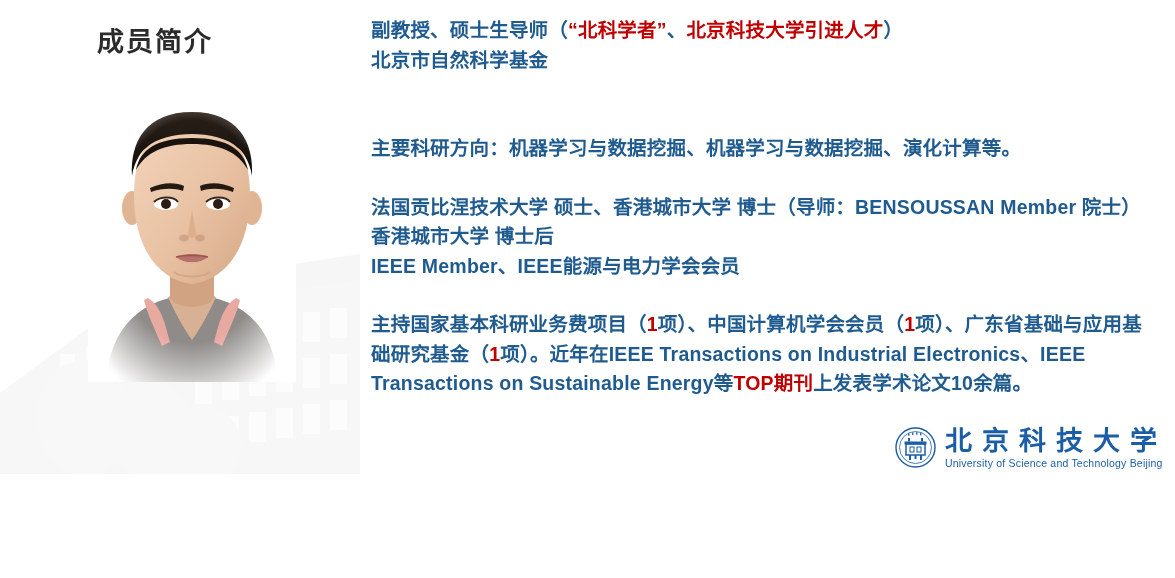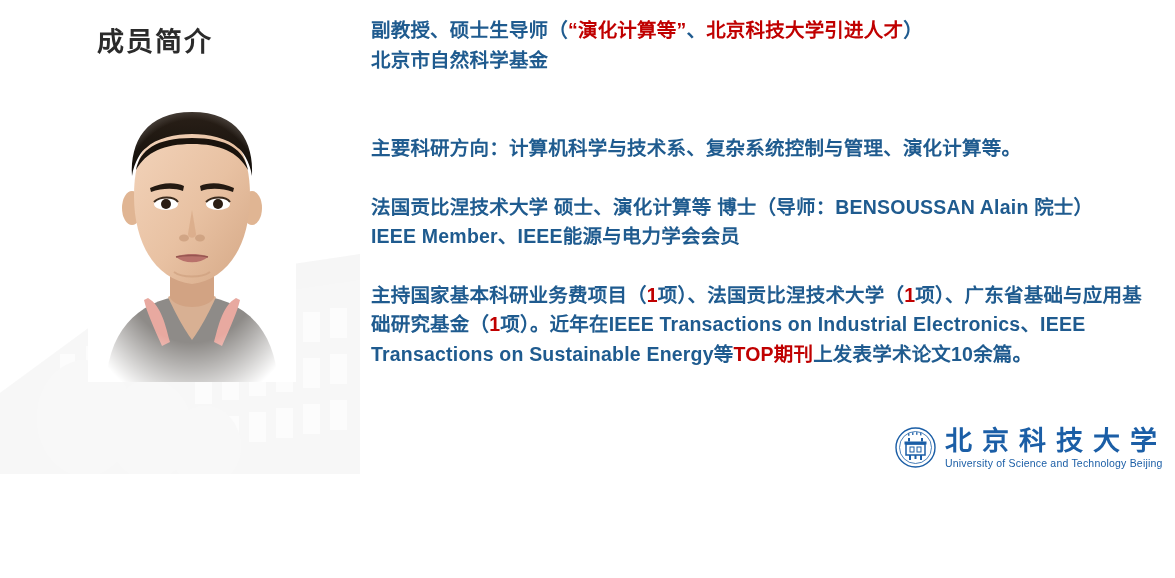--- a/index.html
+++ b/index.html
@@ -169,38 +169,39 @@
       <path d="M86 180 C94 186 114 186 122 180" stroke="#cb9d7c" stroke-width="2" fill="none" opacity=".6"></path>
 
       <rect width="208" height="290" fill="url(#fade)"></rect>
     </svg>
   </div>
 
   <div class="content">
 
 
     <div class="blk">
-      <span>副教授、硕士生导师（</span><span class="red">“演化计算等”</span><span>、</span><span class="red">北京科技大学引进人才</span><span>）</span>
+      <span>副教授、硕士生导师（</span><span class="red">“北科学者”</span><span>、</span><span class="red">北京科技大学引进人才</span><span>）</span>
     </div>
 
     <div class="blk">北京市自然科学基金</div>
 
     <div class="gap-lg"></div>
 
-    <div class="blk">主要科研方向：计算机科学与技术系、复杂系统控制与管理、演化计算等。</div>
+    <div class="blk">主要科研方向：机器学习与数据挖掘、机器学习与数据挖掘、演化计算等。</div>
 
     <div class="gap-md"></div>
 
-    <div class="blk">法国贡比涅技术大学 硕士、演化计算等 博士（导师：BENSOUSSAN Alain 院士）</div>
+    <div class="blk">法国贡比涅技术大学 硕士、香港城市大学 博士（导师：BENSOUSSAN Member 院士）</div>
+    <div class="blk">香港城市大学 博士后</div>
     <div class="blk">IEEE Member、IEEE能源与电力学会会员</div>
 
     <div class="gap-md"></div>
 
     <div class="para">
-      <span>主持国家基本科研业务费项目（</span><span class="red">1</span><span>项）、法国贡比涅技术大学（</span><span class="red">1</span><span>项）、广东省基础与应用基础研究基金（</span><span class="red">1</span><span>项）。近年在IEEE Transactions on Industrial Electronics、IEEE Transactions on Sustainable Energy等</span><span class="red">TOP期刊</span><span>上发表学术论文10余篇。</span>
+      <span>主持国家基本科研业务费项目（</span><span class="red">1</span><span>项）、中国计算机学会会员（</span><span class="red">1</span><span>项）、广东省基础与应用基础研究基金（</span><span class="red">1</span><span>项）。近年在IEEE Transactions on Industrial Electronics、IEEE Transactions on Sustainable Energy等</span><span class="red">TOP期刊</span><span>上发表学术论文10余篇。</span>
     </div>
   </div>
 
   <div class="page-number">31</div>
 
   <div class="logo">
     <span class="logo-seal">
       <svg viewBox="0 0 41 41" xmlns="http://www.w3.org/2000/svg" aria-hidden="true">
         <circle cx="20.5" cy="20.5" r="19.5" fill="none" stroke="#1b5ea6" stroke-width="1.4"></circle>
         <circle cx="20.5" cy="20.5" r="16" fill="none" stroke="#1b5ea6" stroke-width="0.8"></circle>

